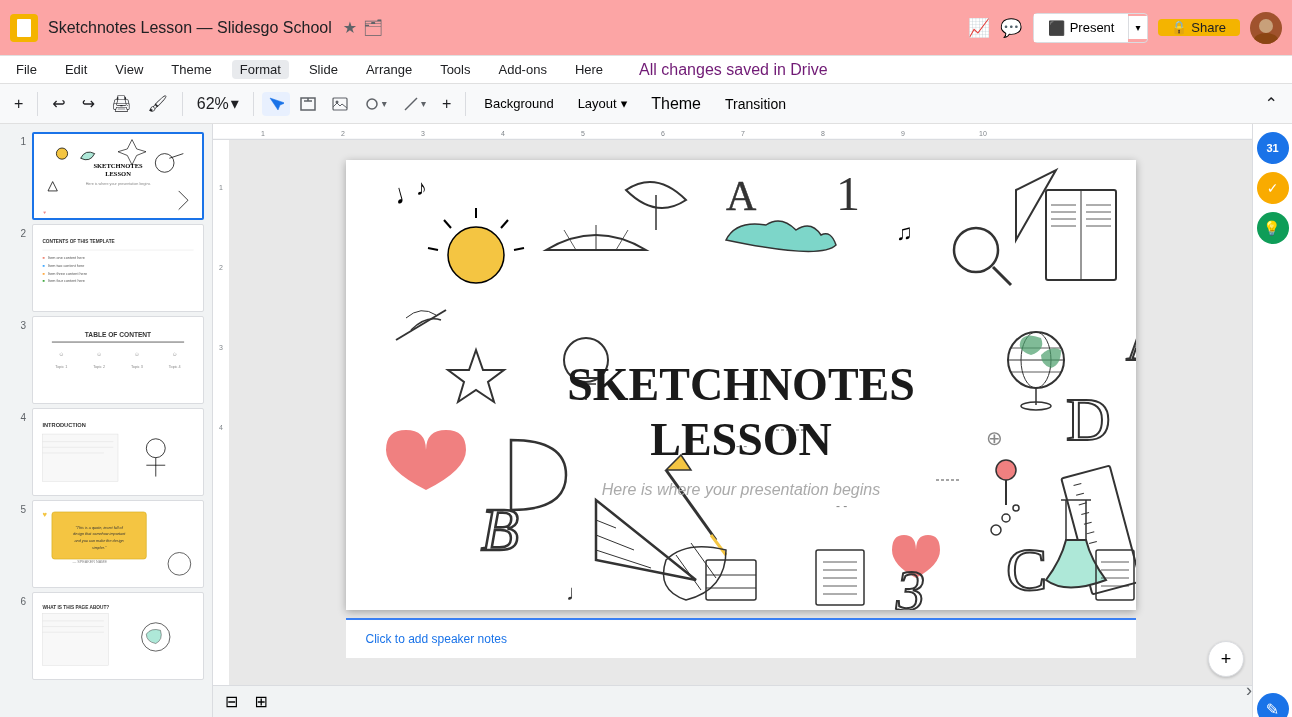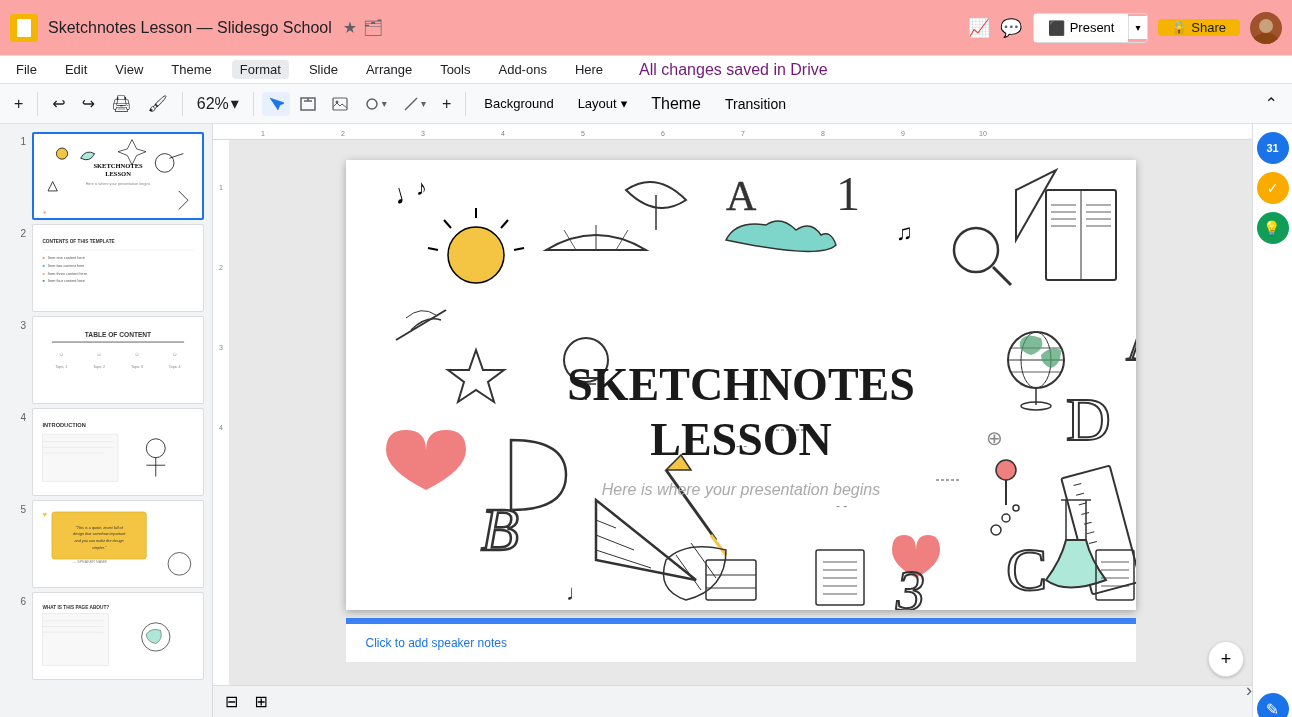--- a/index.html
+++ b/index.html
@@ -89,21 +89,21 @@
     }
     #slide-canvas-area {
       flex: 1; display: flex; flex-direction: column; align-items: center; justify-content: flex-start;
       padding: 20px; overflow: auto;
     }
     #main-slide {
       width: 790px; height: 450px; background: white; position: relative; overflow: hidden;
       box-shadow: 0 2px 8px rgba(0,0,0,0.3);
     }
     #speaker-notes-area {
-      background: white; border-top: 6px solid #3b82f6; padding: 12px 20px;
+      background: white; border-top: 2px solid #3b82f6; padding: 12px 20px;
       font-size: 12px; color: #80868b; cursor: pointer;
     }
 
     
     #right-sidebar {
       width: 40px; background: white; border-left: 1px solid #dadce0;
       display: flex; flex-direction: column; align-items: center; padding: 8px 0; gap: 8px;
     }
     .rs-btn {
       width: 32px; height: 32px; border-radius: 50%; border: none; cursor: pointer;

